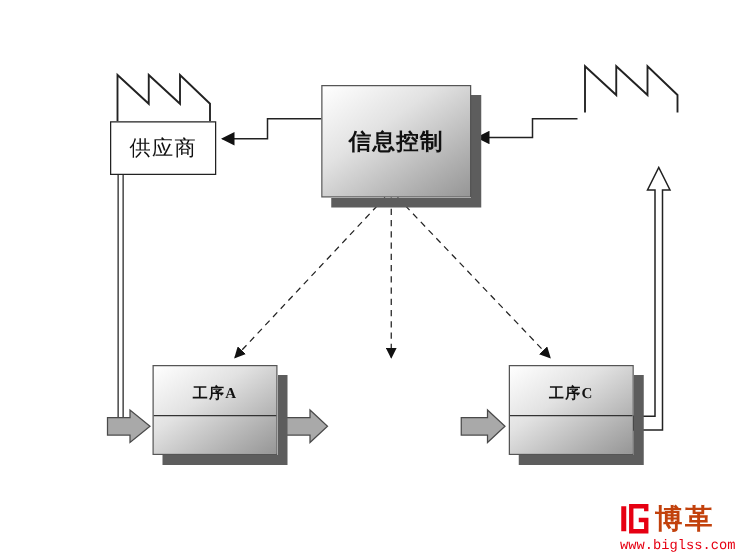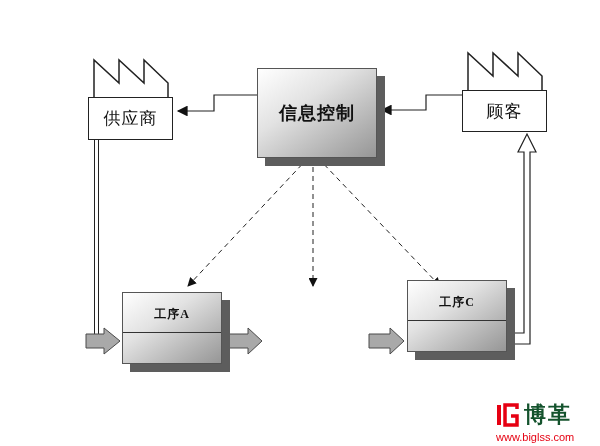--- a/index.html
+++ b/index.html
@@ -16,21 +16,21 @@
   .info  { font-size:18px; }
   .process { align-items:flex-start; padding-top:13px; font-size:12px; }
   .proc-line { position:absolute; left:0; right:0; top:55%; border-top:1px solid #333; }
 
   .caption { position:absolute; left:0; right:0; top:412px; text-align:center;
              font-size:17px; color:#111; letter-spacing:2px; }
 
   .logo { position:absolute; left:494px; top:400px; width:102px; height:44px; }
   .logo-row { display:flex; align-items:center; gap:4px; }
   .logo-text { font-size:22px; font-weight:bold; letter-spacing:2px; }
-  .logo-site { font-size:11px; font-family:Liberation Sans, sans-serif;
+  .logo-site { font-size:11px; font-family:Liberation Mono, monospace;
                margin-top:1px; margin-left:2px; }
 </style>
 </head>
 <body>
 
 <div class="canvas">
 
   <svg class="layer" viewBox="0 0 600 446" aria-hidden="true">
     <defs>
       <marker id="ah" markerWidth="10" markerHeight="9" refX="8" refY="4.5" orient="auto">
@@ -62,40 +62,37 @@
   </svg>
 
   <div class="box grad info" style="left:257px; top:68px; width:120px; height:90px;">
     <span>信息控制</span>
   </div>
 
   <div class="box plain" style="left:88px; top:97px; width:85px; height:43px;">
     <span>供应商</span>
   </div>
 
-  <div class="box plain" style="left:462px; top:90px; width:85px; height:42px;">
-    <span>顾客</span>
-  </div>
 
   <div class="box grad process" style="left:122px; top:292px; width:100px; height:72px;">
     <span>工序A</span>
     <span class="proc-line"></span>
   </div>
 
 
-  <div class="box grad process" style="left:407px; top:280px; width:100px; height:72px;">
+  <div class="box grad process" style="left:407px; top:292px; width:100px; height:72px;">
     <span>工序C</span>
     <span class="proc-line"></span>
   </div>
 
 
   <div class="logo">
     <div class="logo-row">
       <svg width="26" height="26" viewBox="0 0 26 26" aria-hidden="true">
         <path d="M5,3 V23" stroke="#e60012" stroke-width="4" fill="none"></path>
         <path d="M23,7 V3 H11 V23 H23 V14 H17" stroke="#e60012" stroke-width="3.5" fill="none"></path>
       </svg>
-      <span class="logo-text" style="color:#14532d;">博革</span>
+      <span class="logo-text" style="color:#c2410c;">博革</span>
     </div>
     <div class="logo-site" style="color:#e60012;">www.biglss.com</div>
   </div>
 
 </div>
 
 </body></html>

